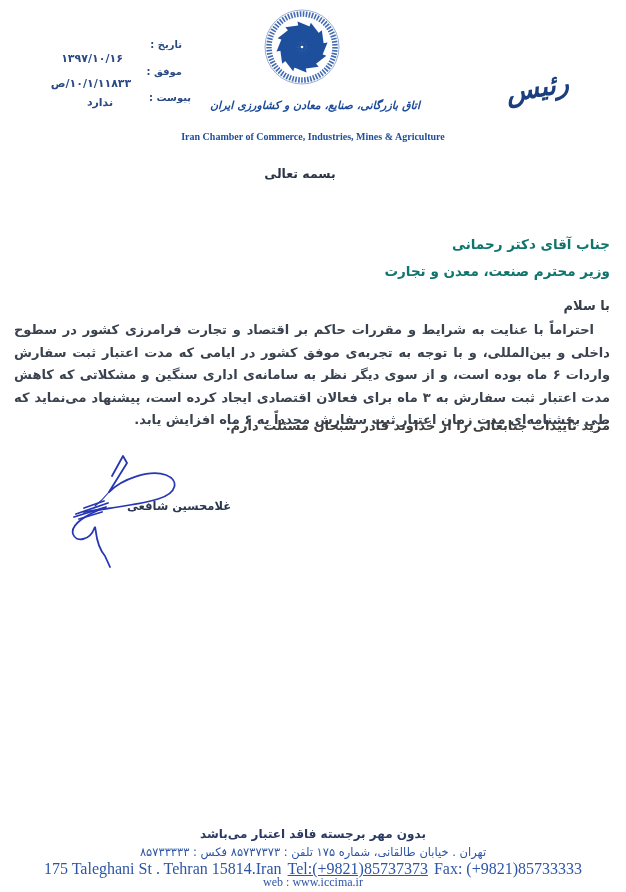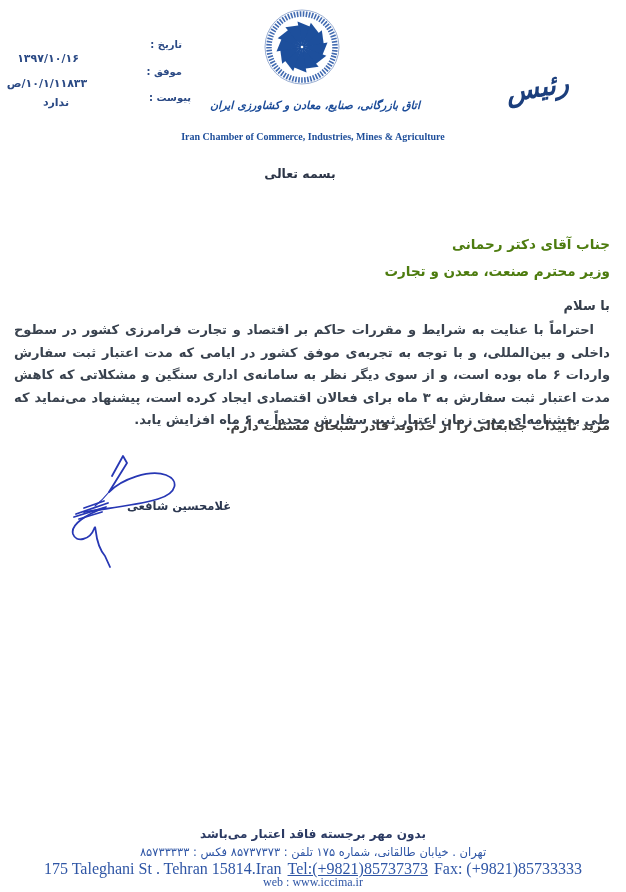--- a/index.html
+++ b/index.html
@@ -13,21 +13,21 @@
     box-shadow:0 0 4px rgba(0,0,0,.25);
   }
   .abs{position:absolute;}
   
   .meta-label{
     color:#2b4a85;font-size:10px;font-weight:700;
     direction:rtl;white-space:nowrap;
   }
   .meta-value{
     color:#2b4a85;font-size:11px;font-weight:700;
-    direction:rtl;white-space:nowrap;text-align:center;
+    direction:rtl;white-space:nowrap;text-align:center;margin-left:44px;
   }
   
   .logo-box{left:258px;top:5px;width:88px;height:84px;}
   
   .org-fa{
     left:150px;top:99px;width:330px;text-align:center;
     color:#1c4c99;font-size:11px;font-weight:700;font-style:italic;
     direction:rtl;white-space:nowrap;
   }
   .org-en{
@@ -40,21 +40,21 @@
     color:#1b3e7c;font-size:27px;font-weight:700;font-style:italic;
     transform:rotate(-10deg);direction:rtl;
   }
   
   .basmala{
     left:230px;top:166px;width:140px;text-align:center;
     color:#2c3547;font-size:12.5px;font-weight:700;direction:rtl;
   }
   .recipient{
     right:16px;top:231px;text-align:right;direction:rtl;
-    color:#4d7c0f;font-size:13.5px;font-weight:700;line-height:27px;
+    color:#0f766e;font-size:13.5px;font-weight:700;line-height:27px;
   }
   .salutation{
     right:16px;top:298px;text-align:right;direction:rtl;
     color:#343d4a;font-size:13px;font-weight:700;
   }
   .body-par{
     left:14px;top:319px;width:596px;
     direction:rtl;text-align:justify;text-indent:16px;
     color:#39424e;font-size:13px;font-weight:700;line-height:22.5px;
   }

